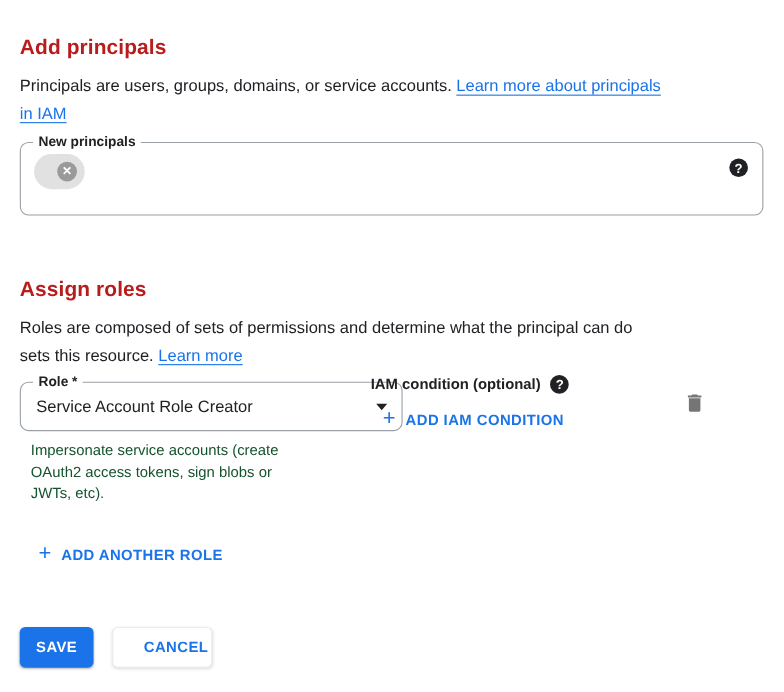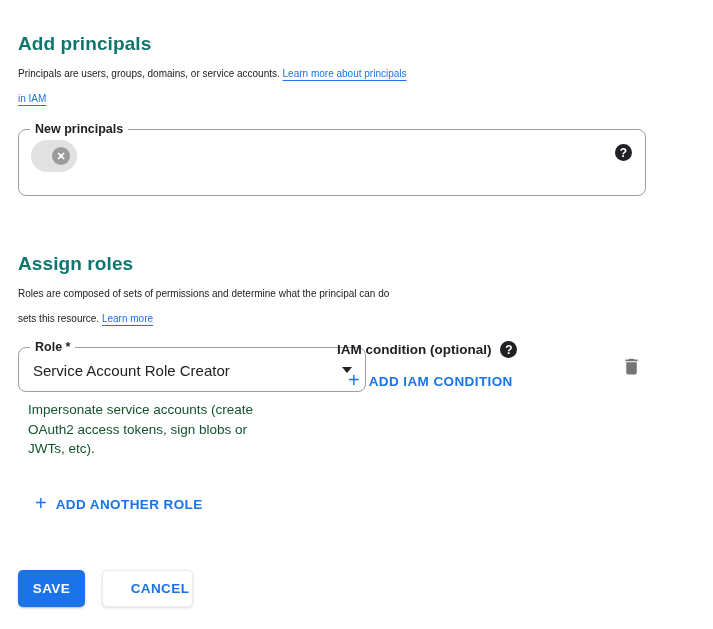--- a/index.html
+++ b/index.html
@@ -3,36 +3,36 @@
 <meta charset="utf-8">
 <style>
   * { box-sizing: border-box; }
   html,body { margin:0; padding:0; }
   body {
     width:713px; height:629px; background:#ffffff; position:relative;
     font-family:"Liberation Sans", sans-serif; color:#202124; overflow:hidden;
   }
   a { color:#1a73e8; text-decoration:underline; text-underline-offset:3px; cursor:pointer; }
 
-  .section-title { position:absolute; left:18px; font-size:19px; font-weight:700; letter-spacing:.1px; color:#0f766e;margin-top:19px; }
+  .section-title { position:absolute; left:18px; font-size:19px; font-weight:700; letter-spacing:.1px; color:#b91c1c;margin-top:19px; }
   #title-add { top:14px; }
   #title-assign { top:234px; }
 
-  .body-text { position:absolute; left:18px; font-size:10px; line-height:25px; color:#202124; }
+  .body-text { position:absolute; left:18px; font-size:15px; line-height:25px; color:#202124; }
   #intro { top:51px; }
   #roles-desc { top:271px; }
 
   
   .outlined-field { position:absolute; border:1px solid #9aa0a6; border-radius:8px; background:#fff; }
   .float-label {
     position:absolute; top:-9px; left:11px; background:#fff; padding:0 5px;
     font-size:12.5px; font-weight:700; color:#202124; line-height:17px; white-space:nowrap;
   }
 
-  #principals-field { left:18px; top:129px; width:628px; height:67px; }
+  #principals-field { left:18px; top:129px; width:676px; height:67px; }
 
   .chip {
     position:absolute; left:12px; top:10px; height:32px; background:#e1e1e1;
     border-radius:16px; display:flex; align-items:center; padding:0 7px 0 13px;
     font-size:15px; color:#202124; cursor:default;
   }
   .chip-close {
     width:18px; height:18px; margin-left:8px; border-radius:50%; background:#9a9a9a;
     color:#fff; font-size:11px; font-weight:700; display:flex; align-items:center;
     justify-content:center; cursor:pointer; line-height:1;

